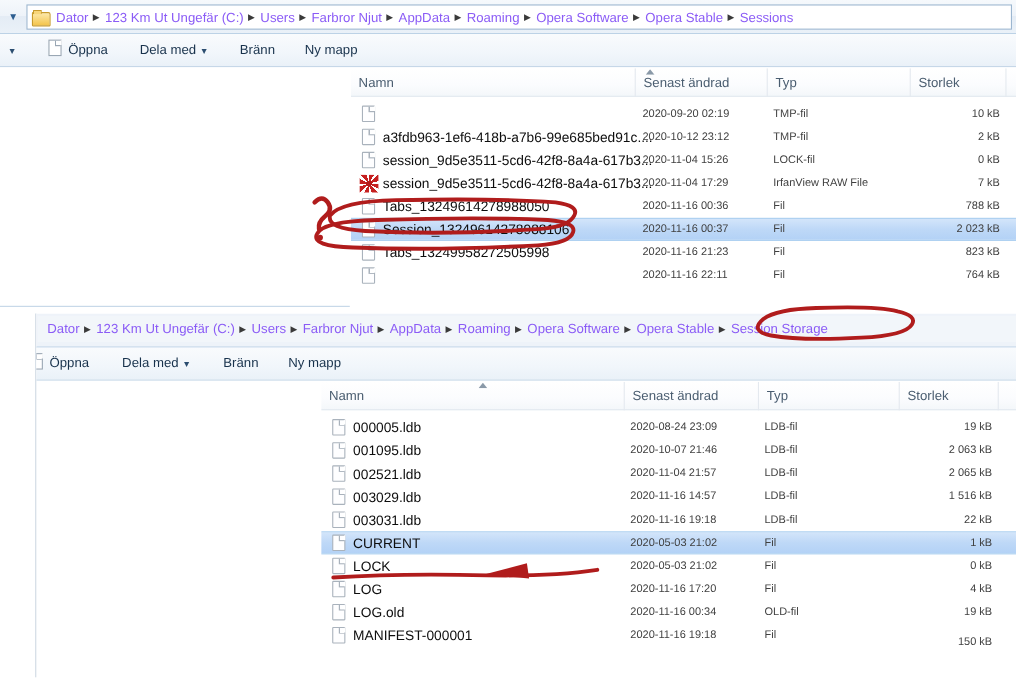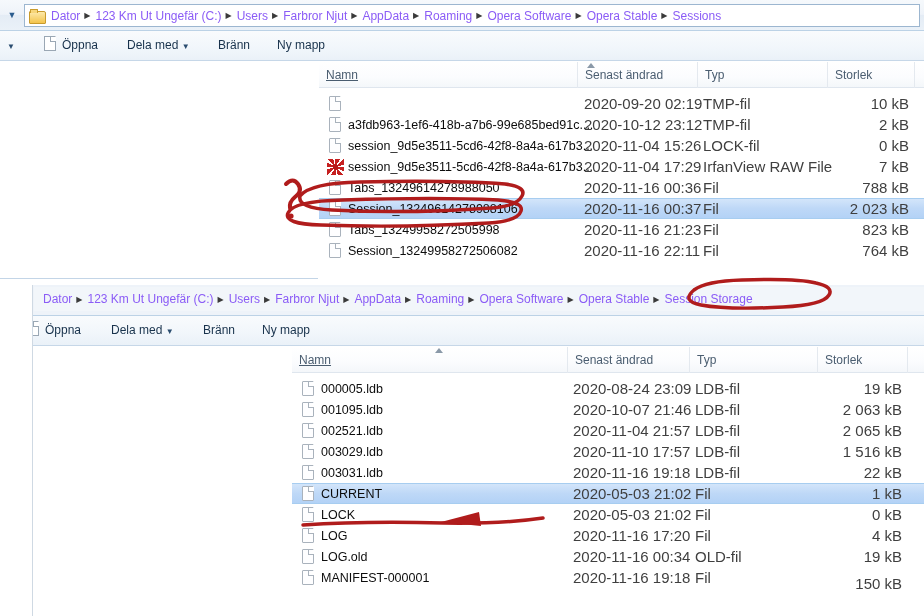--- a/index.html
+++ b/index.html
@@ -75,21 +75,21 @@
   .colhead {
     position:absolute; left:0; top:0; width:100%; height:26px;
     background:linear-gradient(to bottom,#ffffff 0%, #fbfcfe 60%, #f4f7fa 100%);
     border-bottom:1px solid #dfe6ee;
   }
   .col {
     position:absolute; top:0; height:26px; font-size:12px; color:#4a5d70;
     display:flex; align-items:center; padding-left:7px;
     border-left:1px solid #e4e9ef;
   }
-  .col.first { border-left:none;text-decoration:underline; }
+  .col.first { border-left:none; }
   .sortarrow {
     position:absolute; top:1px; width:9px; height:5px; overflow:hidden;
   }
   .sortarrow:after{
     content:""; position:absolute; left:0; top:0;
     border-width:0 4.5px 5px 4.5px; border-style:solid;
     border-color:transparent transparent #8a99a8 transparent;
   }
   .rows { position:absolute; left:0; width:100%; }
   .row { position:relative; height:21px; display:flex; align-items:center; }
@@ -121,21 +121,21 @@
       conic-gradient(from 0deg, #c62020 0 8%, transparent 8% 12.5%,
         #c62020 12.5% 20.5%, transparent 20.5% 25%,
         #c62020 25% 33%, transparent 33% 37.5%,
         #c62020 37.5% 45.5%, transparent 45.5% 50%,
         #c62020 50% 58%, transparent 58% 62.5%,
         #c62020 62.5% 70.5%, transparent 70.5% 75%,
         #c62020 75% 83%, transparent 83% 87.5%,
         #c62020 87.5% 95.5%, transparent 95.5% 100%);
   }
   .cell-name { font-size:12.5px; color:#0d0d0d; margin-left:6px; white-space:nowrap; }
-  .cell { position:absolute; font-size:15px; color:#3f3f3f; white-space:nowrap; }
+  .cell { position:absolute; font-size:10px; color:#3f3f3f; white-space:nowrap; }
   .cell.num { text-align:right; }
 
   
   .annot { position:absolute; pointer-events:none; }
   svg.annot { overflow:visible; }
   .ink { fill:none; stroke:#b01c1c; stroke-linecap:round; stroke-linejoin:round; }
   .inkfill { fill:#b01c1c; }
   .hairline { position:absolute; background:#d4dde6; height:1px; }
 </style>
 </head>
@@ -261,21 +261,20 @@
             </span>
             <span class="cell-name">Tabs_13249958272505998</span>
             <span class="cell" style="left:265px;">2020-11-16 21:23</span>
             <span class="cell" style="left:384px;">Fil</span>
             <span class="cell num" style="left:490px; width:100px;">823 kB</span>
           </div>
           <div class="row">
             <span class="f-ico">
               <i></i>
             </span>
-            <span class="cell-name">Session_13249958272506082</span>
             <span class="cell" style="left:265px;">2020-11-16 22:11</span>
             <span class="cell" style="left:384px;">Fil</span>
             <span class="cell num" style="left:490px; width:100px;">764 kB</span>
           </div>
         </div>
     </div>
 
     <div class="hairline" style="left:0; top:278px; width:318px; background:#c3d5e7;"></div>
   </div>
 
@@ -360,21 +359,21 @@
             <span class="cell-name">002521.ldb</span>
             <span class="cell" style="left:281px;">2020-11-04 21:57</span>
             <span class="cell" style="left:403px;">LDB-fil</span>
             <span class="cell num" style="left:505px; width:105px;">2 065 kB</span>
           </div>
           <div class="row">
             <span class="f-ico">
               <i></i>
             </span>
             <span class="cell-name">003029.ldb</span>
-            <span class="cell" style="left:281px;">2020-11-10 17:57</span>
+            <span class="cell" style="left:281px;">2020-11-16 14:57</span>
             <span class="cell" style="left:403px;">LDB-fil</span>
             <span class="cell num" style="left:505px; width:105px;">1 516 kB</span>
           </div>
           <div class="row">
             <span class="f-ico">
               <i></i>
             </span>
             <span class="cell-name">003031.ldb</span>
             <span class="cell" style="left:281px;">2020-11-16 19:18</span>
             <span class="cell" style="left:403px;">LDB-fil</span>

